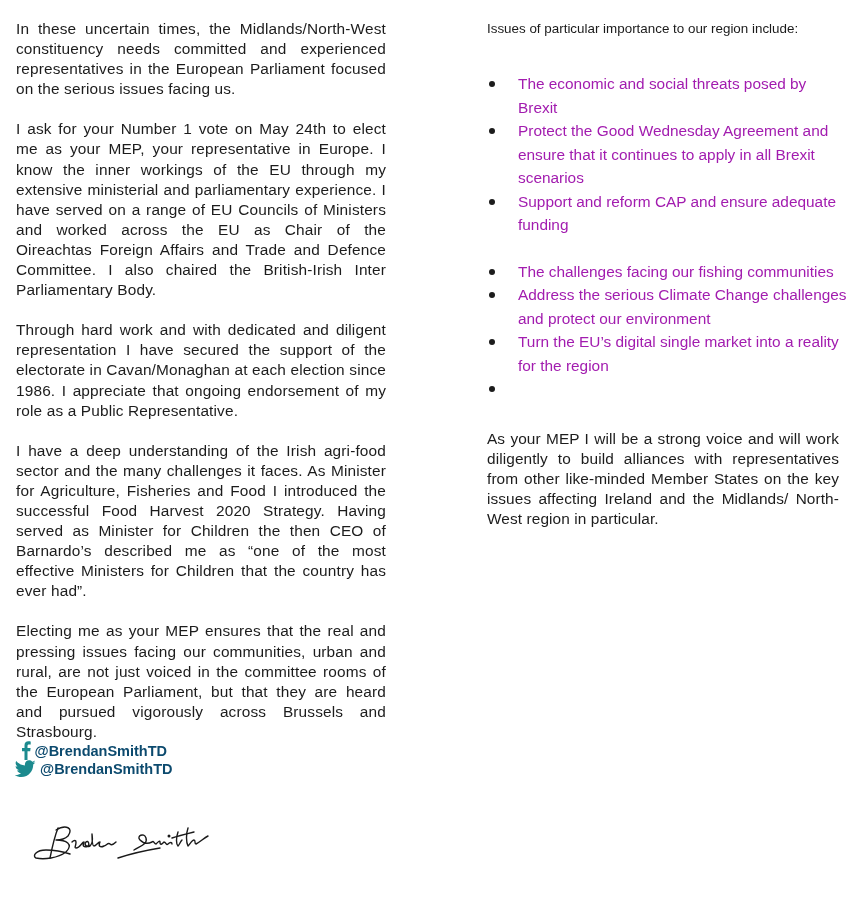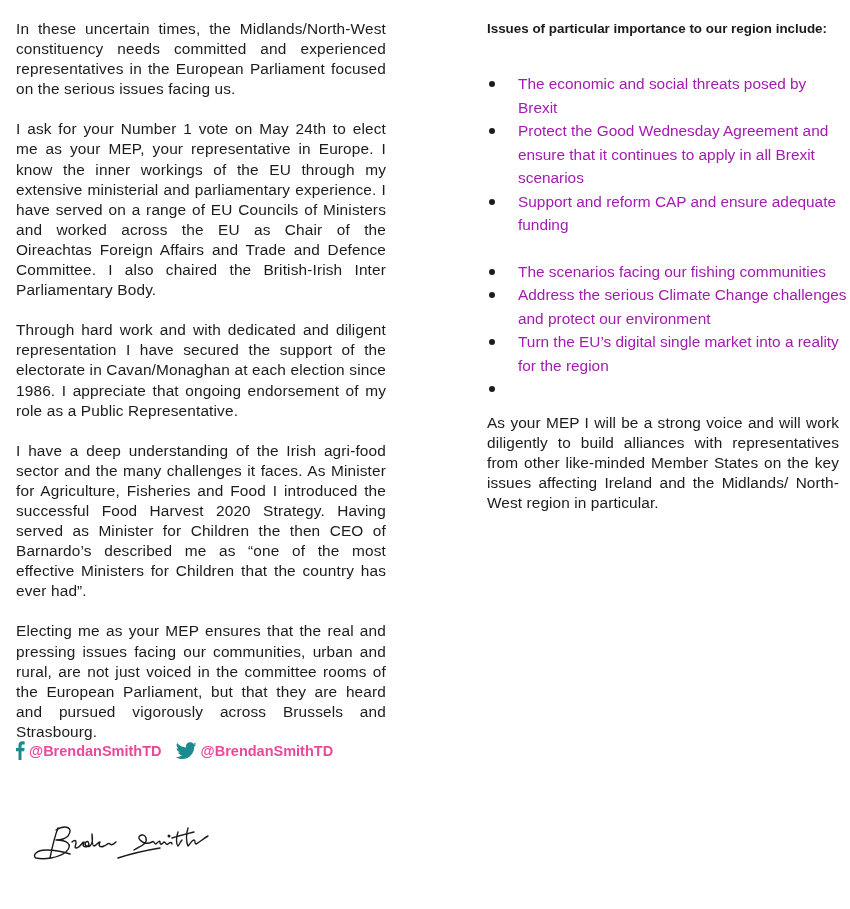--- a/index.html
+++ b/index.html
@@ -30,21 +30,22 @@
       color: #1c1c1c;
     }
     .social {
       position: absolute;
       left: 15px;
       top: 741px;
       display: flex;
       align-items: center;
       font-size: 14.5px;
       font-weight: bold;
-      color: #ec4899;
+      color: #0c4a6e;
+      flex-direction: column;
     }
     .social-item {
       display: flex;
       align-items: center;
       margin-right: 14px;
       cursor: pointer;
     }
     .social-item svg { display: block; margin-right: 4px; }
     .signature {
       position: absolute;
@@ -54,21 +55,21 @@
       height: 50px;
     }
     .col-right {
       position: absolute;
       left: 487px;
       top: 19px;
       width: 360px;
     }
     .heading {
       font-size: 13.4px;
-      font-weight: bold;
+      font-weight: normal;
       white-space: nowrap;
       margin: 0;
       line-height: 20px;
       color: #1a1a1a;
     }
     .bullets {
       list-style: none;
       margin: 0;
       padding: 0;
     }
@@ -85,21 +86,21 @@
       left: 2px;
       top: 9px;
       width: 6px;
       height: 6px;
       border-radius: 50%;
       background: #1c1c1c;
     }
     .bullets.group-1 { margin-top: 33px; }
     .bullets.group-2 { margin-top: 23px; }
     .closing {
-      margin-top: 36px;
+      margin-top: 52px;
       font-size: 15.4px;
       line-height: 20.1px;
       text-align: justify;
       width: 352px;
       letter-spacing: 0.1px;
       color: #1c1c1c;
     }
   </style>
 </head>
 <body>
@@ -155,21 +156,21 @@
     </li>
     <li class="bullet">
       <span class="dot"></span>
       <span>Support and reform CAP and ensure adequate funding</span>
     </li>
   </ul>
 
   <ul class="bullets group-2">
     <li class="bullet">
       <span class="dot"></span>
-      <span>The scenarios facing our fishing communities</span>
+      <span>The challenges facing our fishing communities</span>
     </li>
     <li class="bullet">
       <span class="dot"></span>
       <span>Address the serious Climate Change challenges and protect our environment</span>
     </li>
     <li class="bullet">
       <span class="dot"></span>
       <span>Turn the EU’s digital single market into a reality for the region</span>
     </li>
     <li class="bullet">

